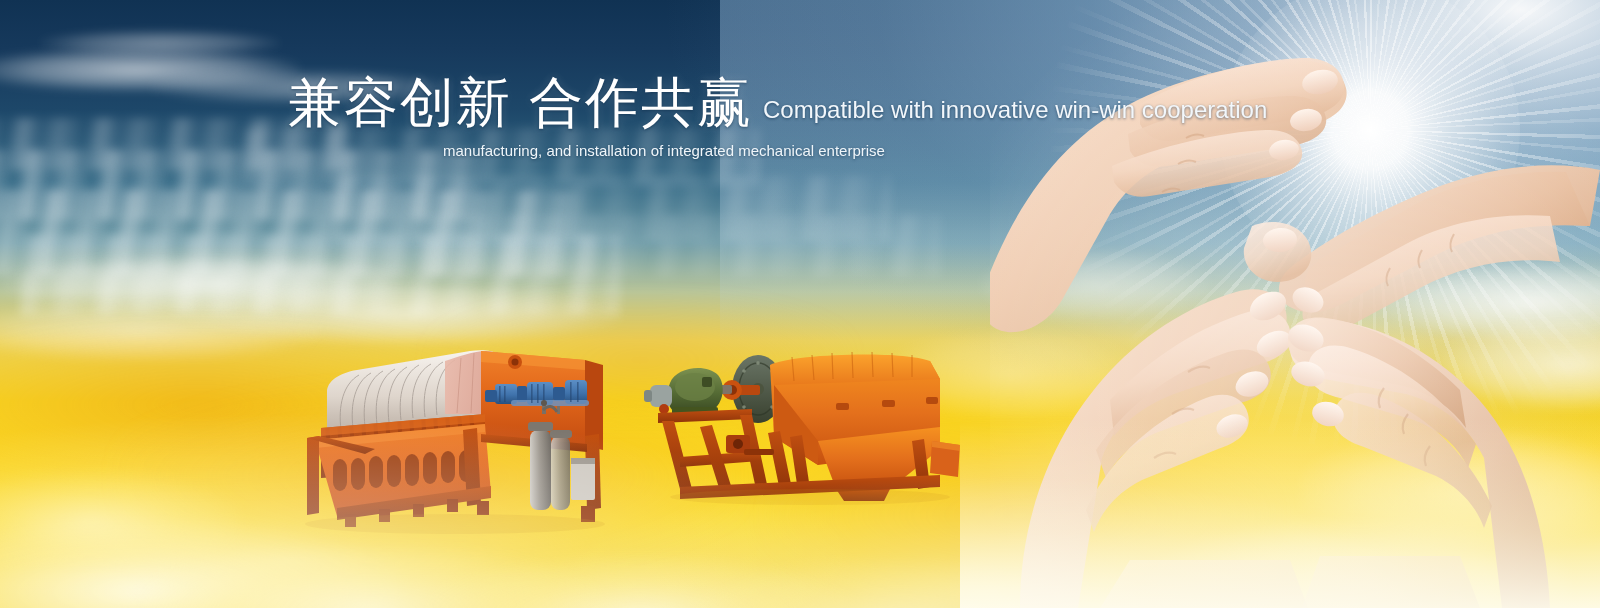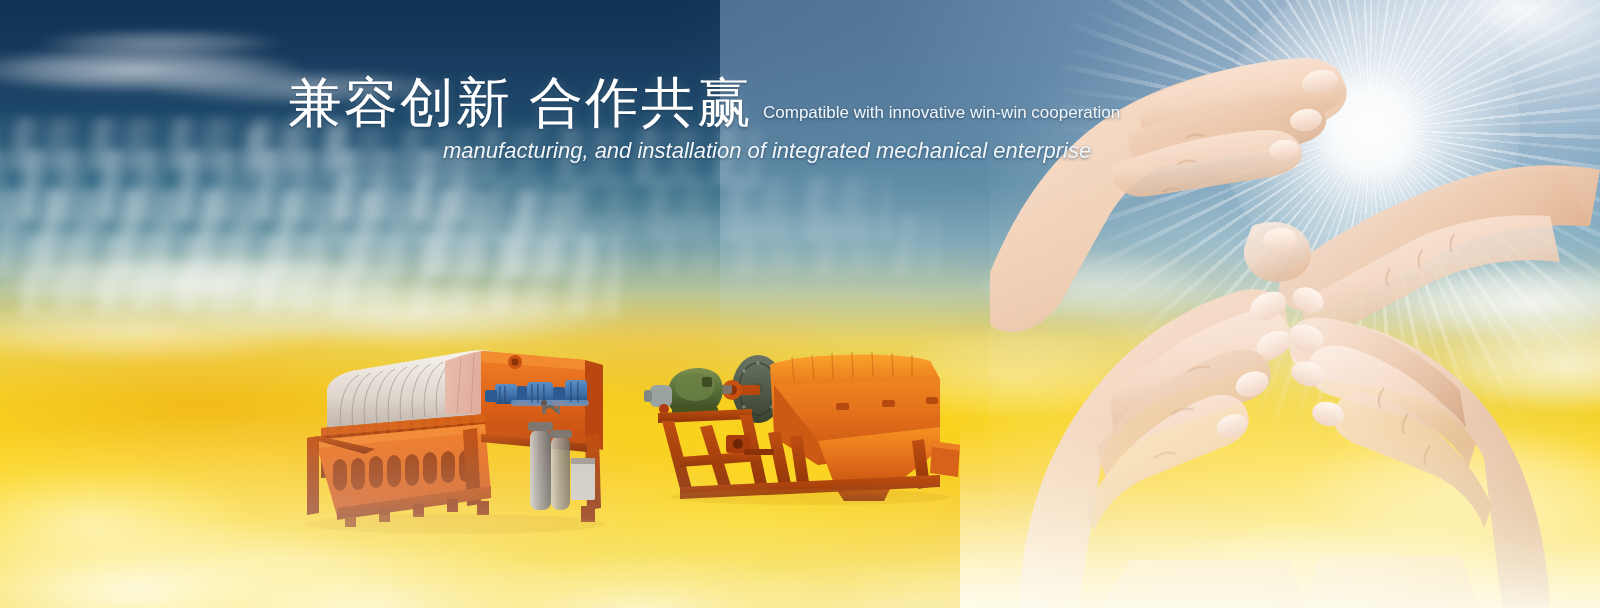--- a/index.html
+++ b/index.html
@@ -127,47 +127,46 @@
   }
   .cn-main {
     font-size:54px;
     line-height:64px;
     letter-spacing:2px;
     color:#ffffff;
     font-weight:400;
     text-shadow:0 1px 3px rgba(10,40,70,.55), 0 0 10px rgba(255,255,255,.18);
   }
   .en-main {
-    font-size:17px;
+    font-size:24px;
     line-height:30px;
     color:#f2f7fb;
     font-weight:400;
     margin-left:10px;
     position:relative; top:-3px;
     text-shadow:0 1px 3px rgba(10,40,70,.6);
   }
   .line2 {
     margin-top:6px;
     margin-left:110px;
     font-size:40px;
     line-height:52px;
     letter-spacing:1px;
     color:#ffffff;
     white-space:nowrap;
     text-shadow:0 1px 4px rgba(10,40,70,.5), 0 0 10px rgba(255,255,255,.15);
   }
   .line3 {
     margin-top:4px;
     margin-left:155px;
-    font-size:22px;
+    font-size:15px;
     line-height:26px;
     color:#f0f6fa;
     white-space:nowrap;
     text-shadow:0 1px 3px rgba(10,40,70,.55);
-    font-style:italic;
   }
 
   
   .hands {
     position:absolute;
     left:990px; top:0;
     width:610px; height:608px;
     z-index:30;
     pointer-events:none;
   }

